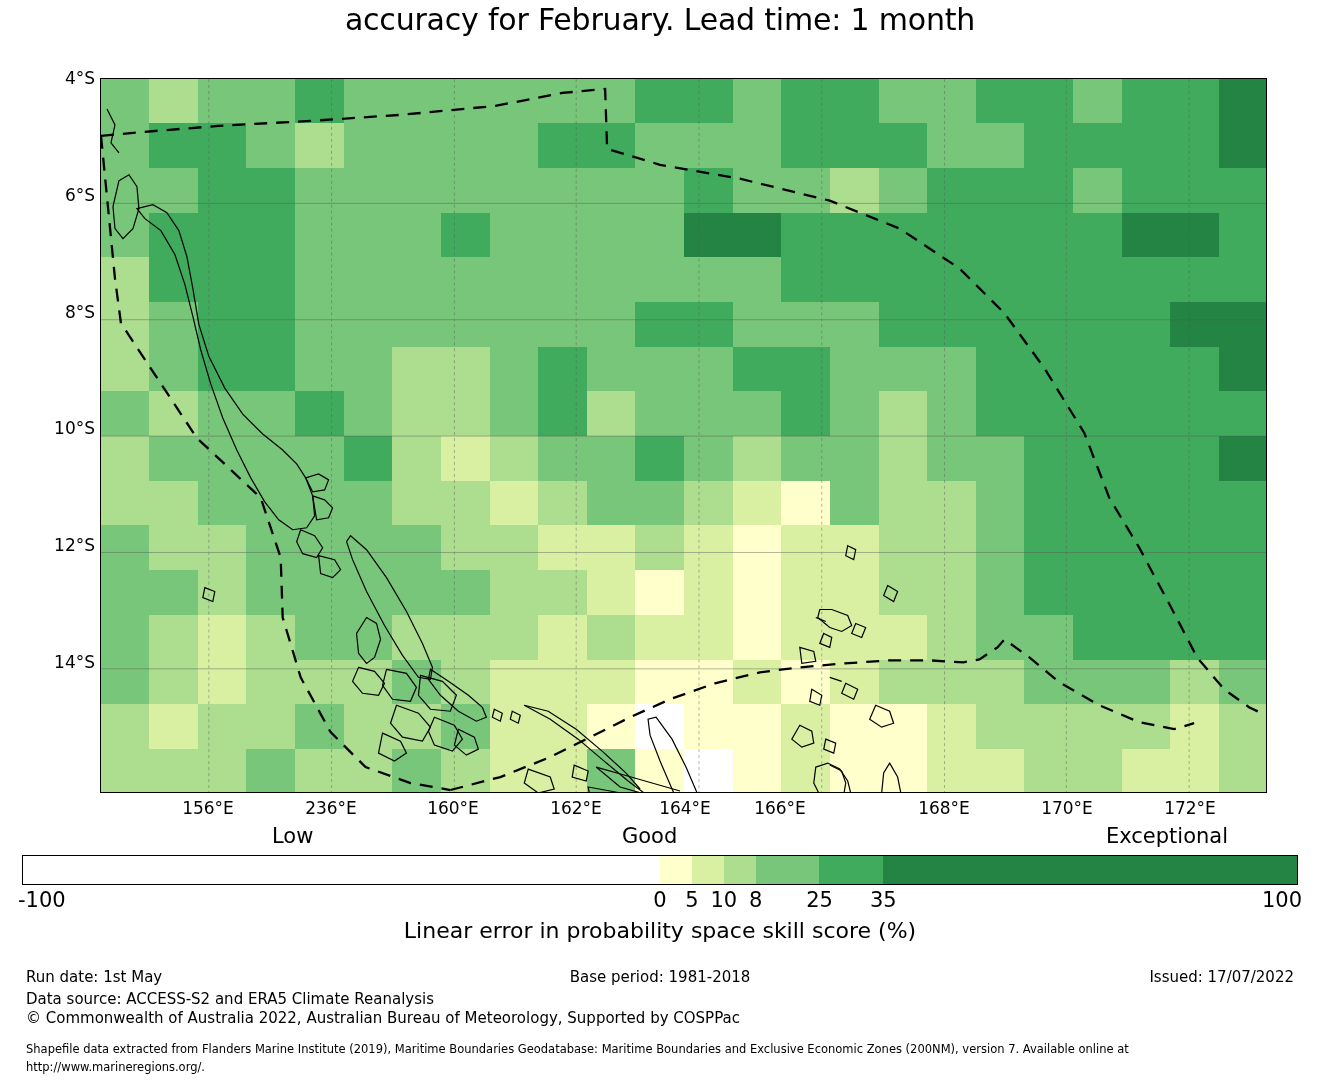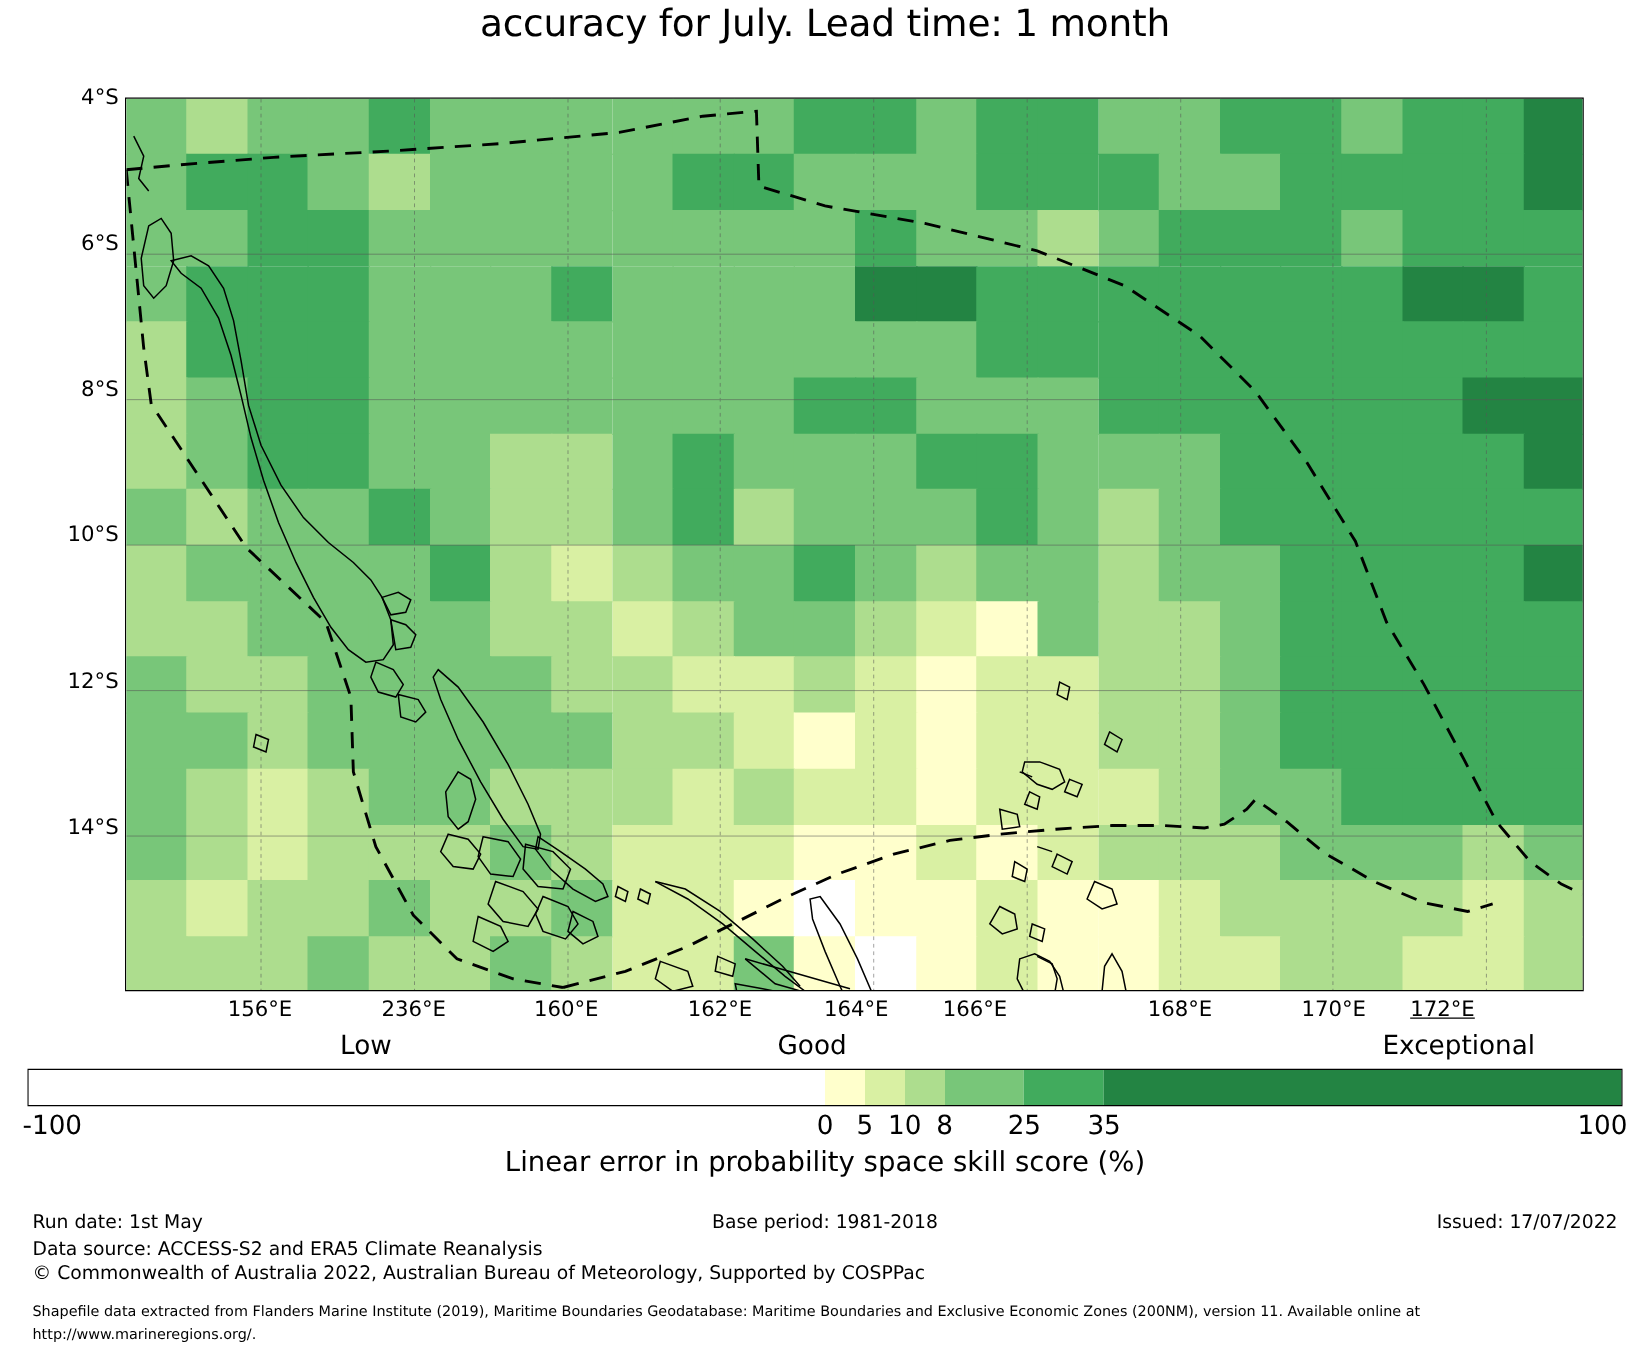--- a/index.html
+++ b/index.html
@@ -41,21 +41,21 @@
   .f-row{position:absolute;width:1320px;}
   .f-left{position:absolute;left:26px;font-size:15px;line-height:19px;}
   .f-mid{position:absolute;left:0;width:1320px;text-align:center;font-size:15px;line-height:19px;}
   .f-right{position:absolute;right:26px;font-size:15px;line-height:19px;}
   .f-small{position:absolute;left:26px;font-size:11.5px;line-height:16px;}
 </style>
 </head>
 <body>
 
 <div id="title">
-  <span class="ln">accuracy for July. Lead time: 1 month</span>
+  <span class="ln">accuracy for February. Lead time: 1 month</span>
 </div>
 
 <div id="plot-area">
   <div id="heat">
       <div class="cell" style="left: -0.4px; top: -0.4px; width: 49.425px; height: 45.4875px; background: rgb(120, 198, 121);"></div>
       <div class="cell" style="left: 48.225px; top: -0.4px; width: 49.425px; height: 45.4875px; background: rgb(173, 221, 142);"></div>
       <div class="cell" style="left: 96.85px; top: -0.4px; width: 49.425px; height: 45.4875px; background: rgb(120, 198, 121);"></div>
       <div class="cell" style="left: 145.475px; top: -0.4px; width: 49.425px; height: 45.4875px; background: rgb(120, 198, 121);"></div>
       <div class="cell" style="left: 194.1px; top: -0.4px; width: 49.425px; height: 45.4875px; background: rgb(65, 171, 93);"></div>
       <div class="cell" style="left: 242.725px; top: -0.4px; width: 49.425px; height: 45.4875px; background: rgb(120, 198, 121);"></div>
@@ -558,21 +558,21 @@
   </div>
 <div id="xticks">
     <span class="xtick" style="left: 148px;">156°E</span>
     <span class="xtick" style="left: 271px;">236°E</span>
     <span class="xtick" style="left: 393px;">160°E</span>
     <span class="xtick" style="left: 516px;">162°E</span>
     <span class="xtick" style="left: 625px;">164°E</span>
     <span class="xtick" style="left: 720px;">166°E</span>
     <span class="xtick" style="left: 884px;">168°E</span>
     <span class="xtick" style="left: 1007px;">170°E</span>
-    <span class="xtick" style="left: 1094px; text-decoration: underline;">172°E</span>
+    <span class="xtick" style="left: 1130px;">172°E</span>
   </div>
 
 <div id="cb-labels">
     <span style="left: 272px;">Low</span>
     <span style="left: 622px;">Good</span>
     <span style="left: 1106px;">Exceptional</span>
   </div>
 <div id="cbar">
     <div class="band" style="flex: 0.5 0 0px; background: rgb(255, 255, 255);"></div>
     <div class="band" style="flex: 0.025 0 0px; background: rgb(255, 255, 204);"></div>
@@ -600,18 +600,18 @@
     <span class="f-mid">Base period: 1981-2018</span>
     <span class="f-right">Issued: 17/07/2022</span>
   </div>
   <div class="f-row" style="top:22px">
     <span class="f-left">Data source: ACCESS-S2 and ERA5 Climate Reanalysis</span>
   </div>
   <div class="f-row" style="top:41px">
     <span class="f-left">© Commonwealth of Australia 2022, Australian Bureau of Meteorology, Supported by COSPPac</span>
   </div>
   <div class="f-row" style="top:73px">
-    <span class="f-small">Shapefile data extracted from Flanders Marine Institute (2019), Maritime Boundaries Geodatabase: Maritime Boundaries and Exclusive Economic Zones (200NM), version 11. Available online at</span>
+    <span class="f-small">Shapefile data extracted from Flanders Marine Institute (2019), Maritime Boundaries Geodatabase: Maritime Boundaries and Exclusive Economic Zones (200NM), version 7. Available online at</span>
   </div>
   <div class="f-row" style="top:91px">
     <span class="f-small">http://www.marineregions.org/.</span>
   </div>
 </div>
 
 </body></html>

